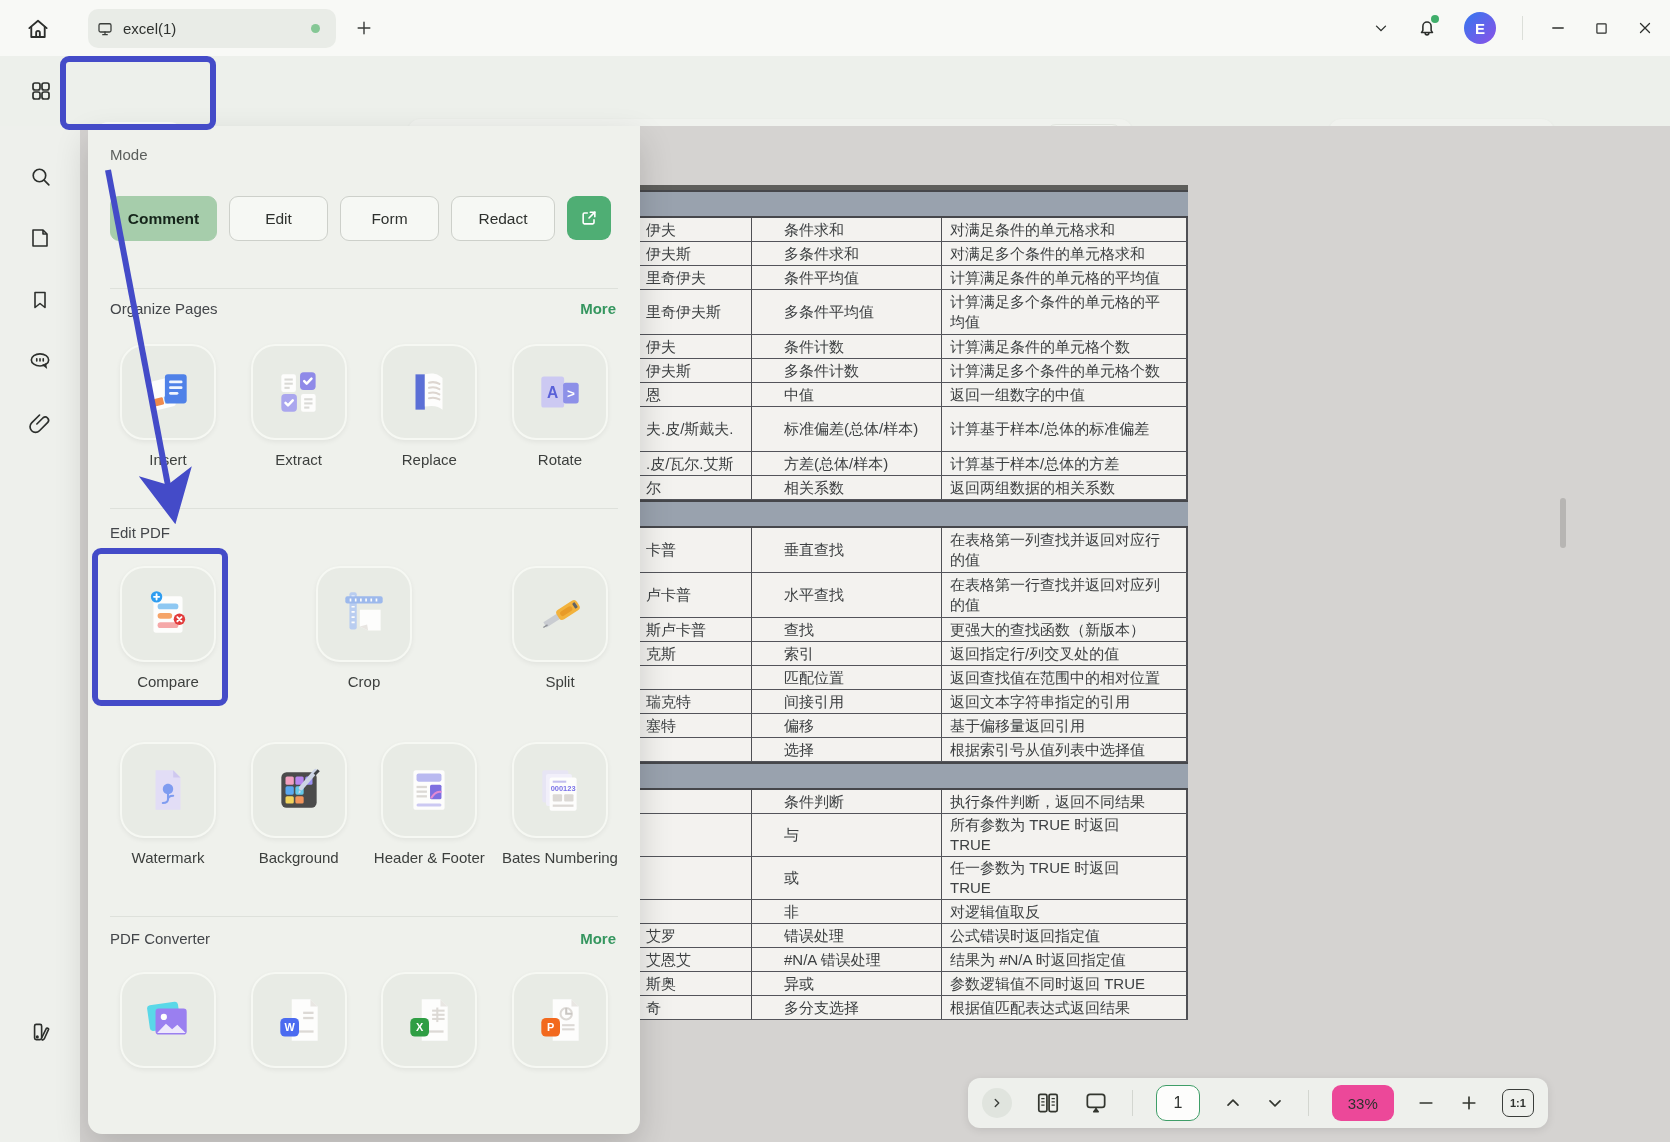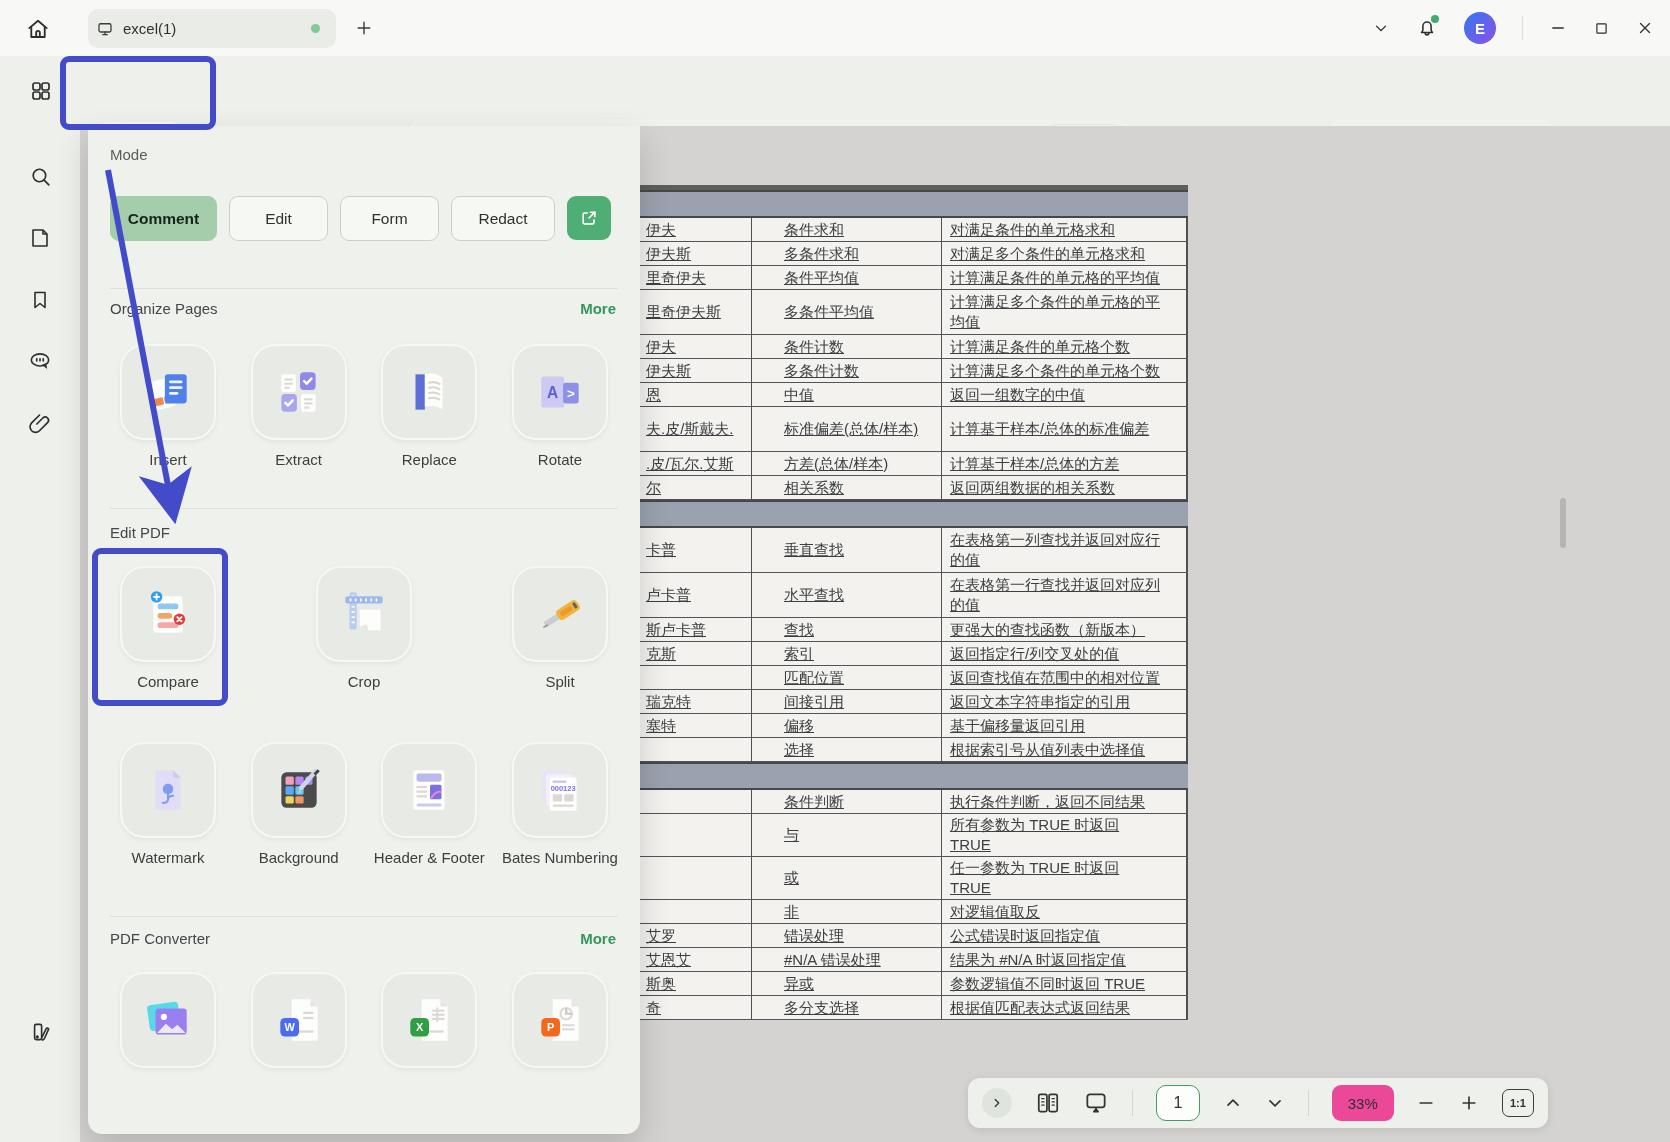--- a/index.html
+++ b/index.html
@@ -38,21 +38,21 @@
   .muted{color:#a9aea8;}
   .dark{color:#3a3d3a;}
   .aibtn{width:34px;height:34px;border-radius:50%;background:radial-gradient(circle at 32% 30%,#7fb6f5 0%,#5b77ef 45%,#7e55e8 100%);display:flex;align-items:center;justify-content:center;color:#fff;}
 
   
   .sidebar{position:absolute;left:0;top:126px;width:80px;height:1016px;background:#eef0ec;}
   .sb-ic{position:absolute;left:26px;width:28px;height:28px;color:#2c2f2c;display:flex;align-items:center;justify-content:center;}
 
   
   .main{position:absolute;left:80px;top:126px;right:0;bottom:0;background:#d5d3d1;}
-  .pdf-table{position:absolute;left:640px;top:185px;width:548px;background:#f3f2ef;border-top:5px solid #5e5e5b;box-sizing:border-box;color:#3d4042;text-decoration:underline;}
+  .pdf-table{position:absolute;left:640px;top:185px;width:548px;background:#f3f2ef;border-top:5px solid #5e5e5b;box-sizing:border-box;color:#3d4042;}
   .trow{display:flex;border-bottom:1px solid #53545a;min-height:23px;align-items:stretch;background:#f3f2ef;}
   .trow>div{display:flex;align-items:center;font-size:15px;line-height:20px;box-sizing:border-box;}
   .c1{width:112px;border-right:1.5px solid #4f5054;padding:0 4px 0 6px;overflow:hidden;white-space:nowrap;}
   .c2{width:166px;border-right:1.5px solid #4f5054;padding:0 4px 0 8px;overflow:hidden;margin-left:24px;}
   .c3{flex:1;padding:1px 26px 1px 8px;border-right:2px solid #4f5054;}
   .tall{min-height:44px;}
   .band{height:24px;min-height:24px;background:#99a2ae;border-top:2px solid #46474b;border-bottom:2px solid #46474b;}
   .band .c1,.band .c2,.band .c3{border:none;}
   .scrollthumb{position:absolute;left:1560px;top:498px;width:6px;height:50px;border-radius:3px;background:#b7b5b3;}
 

